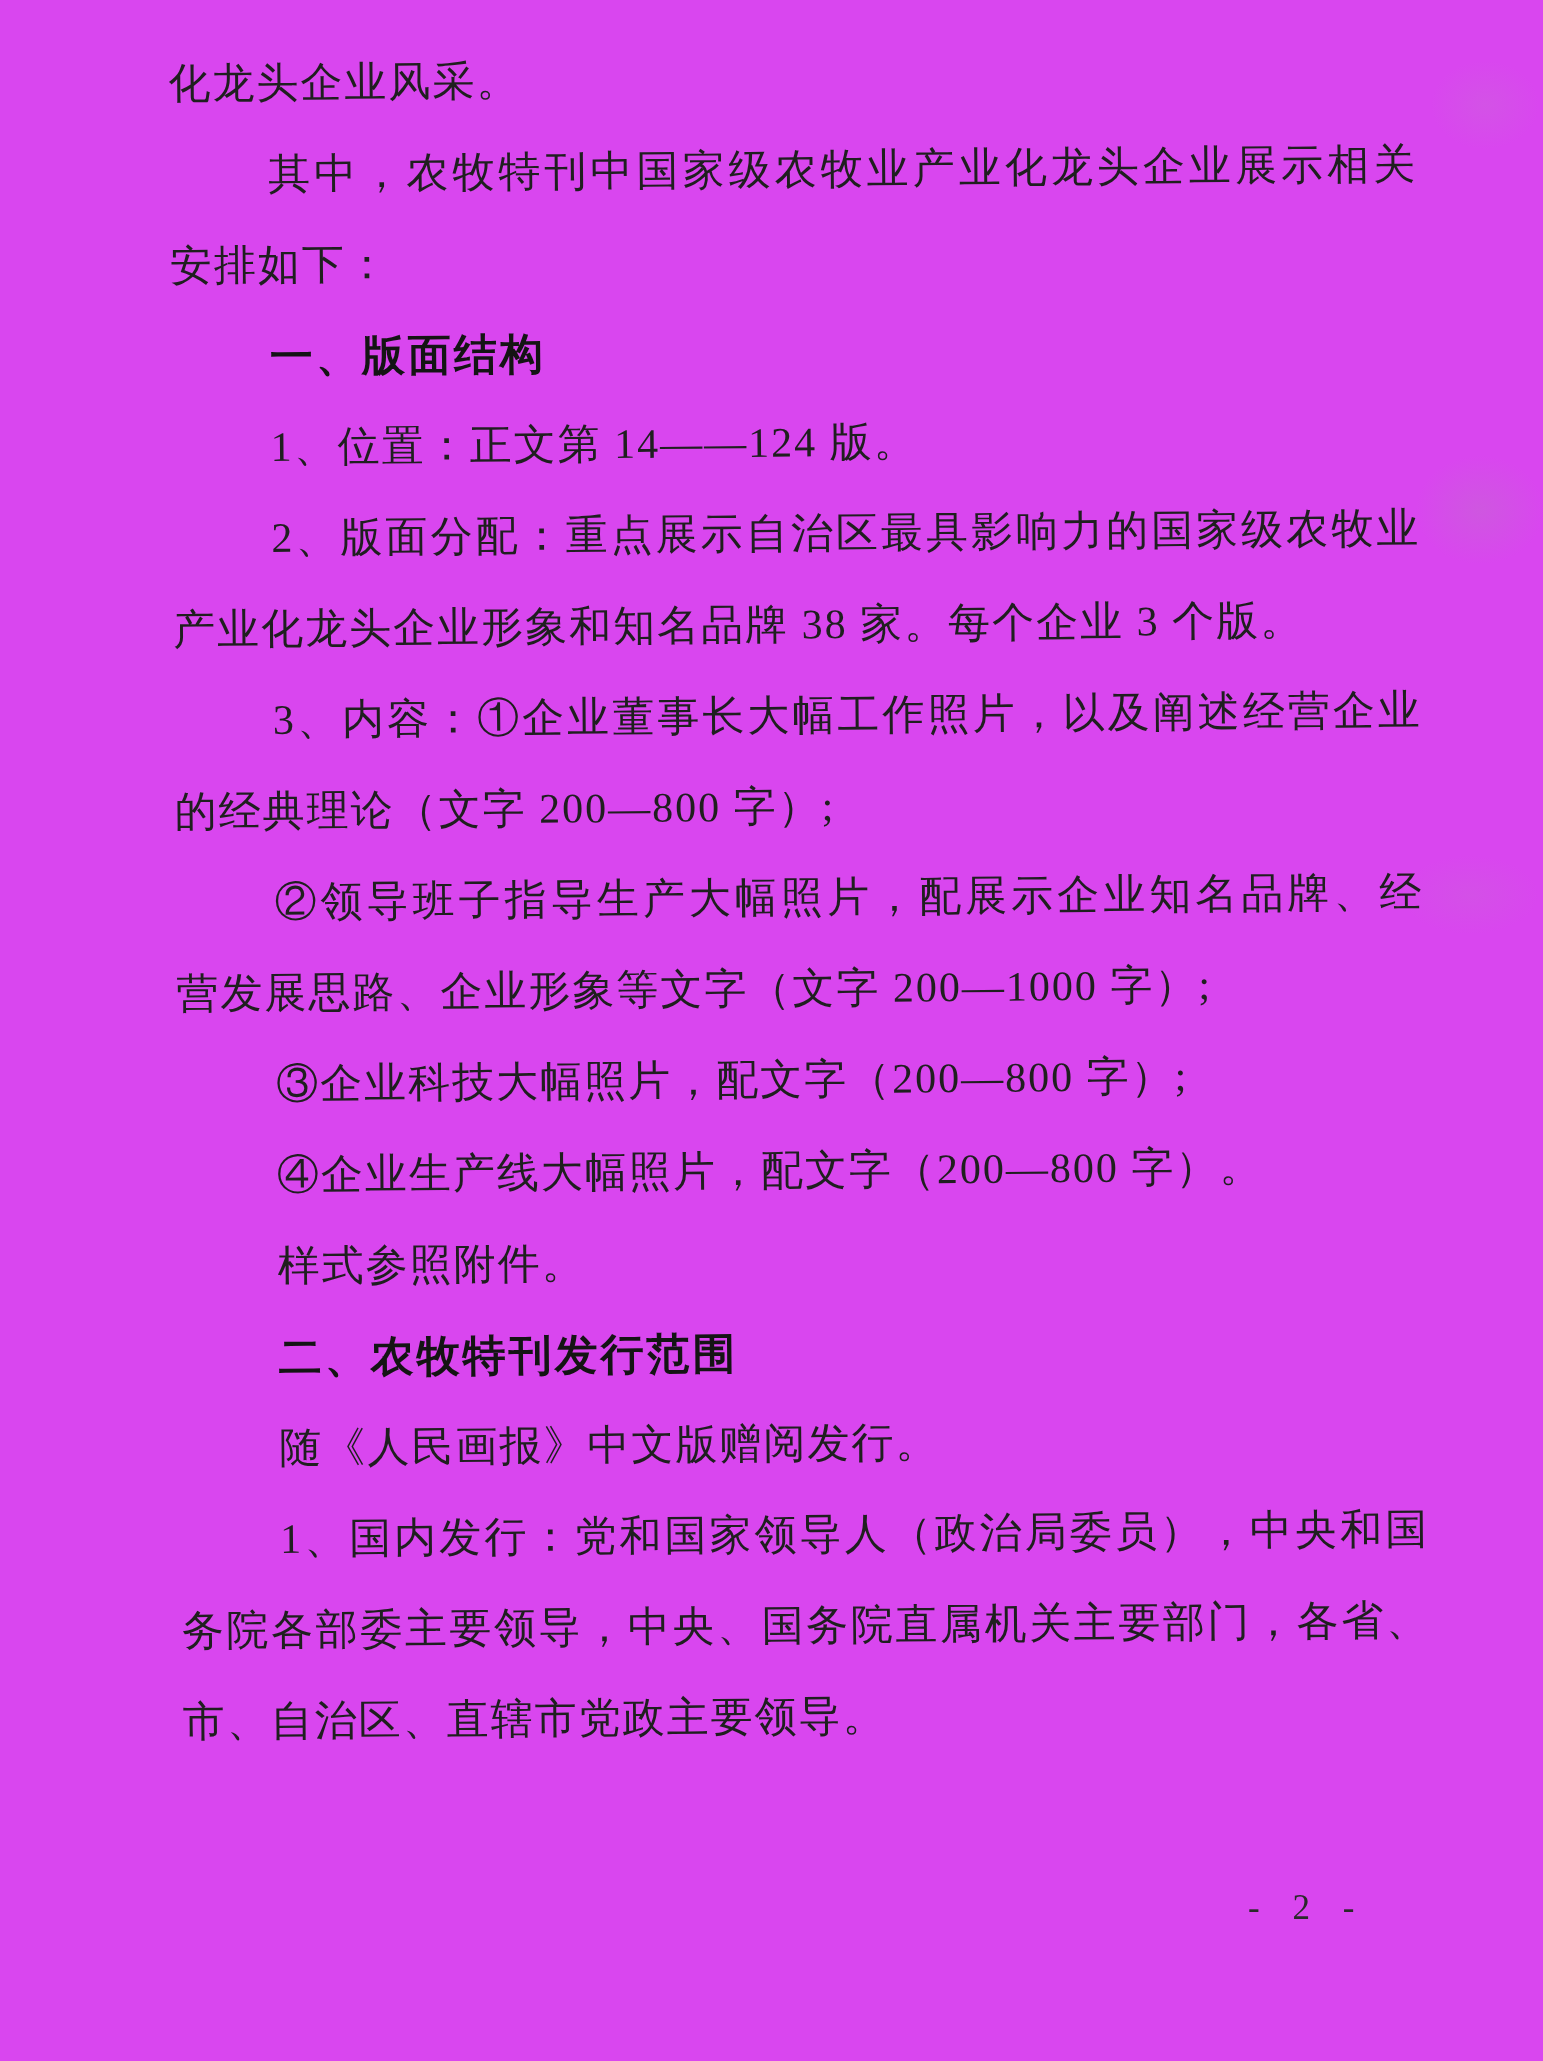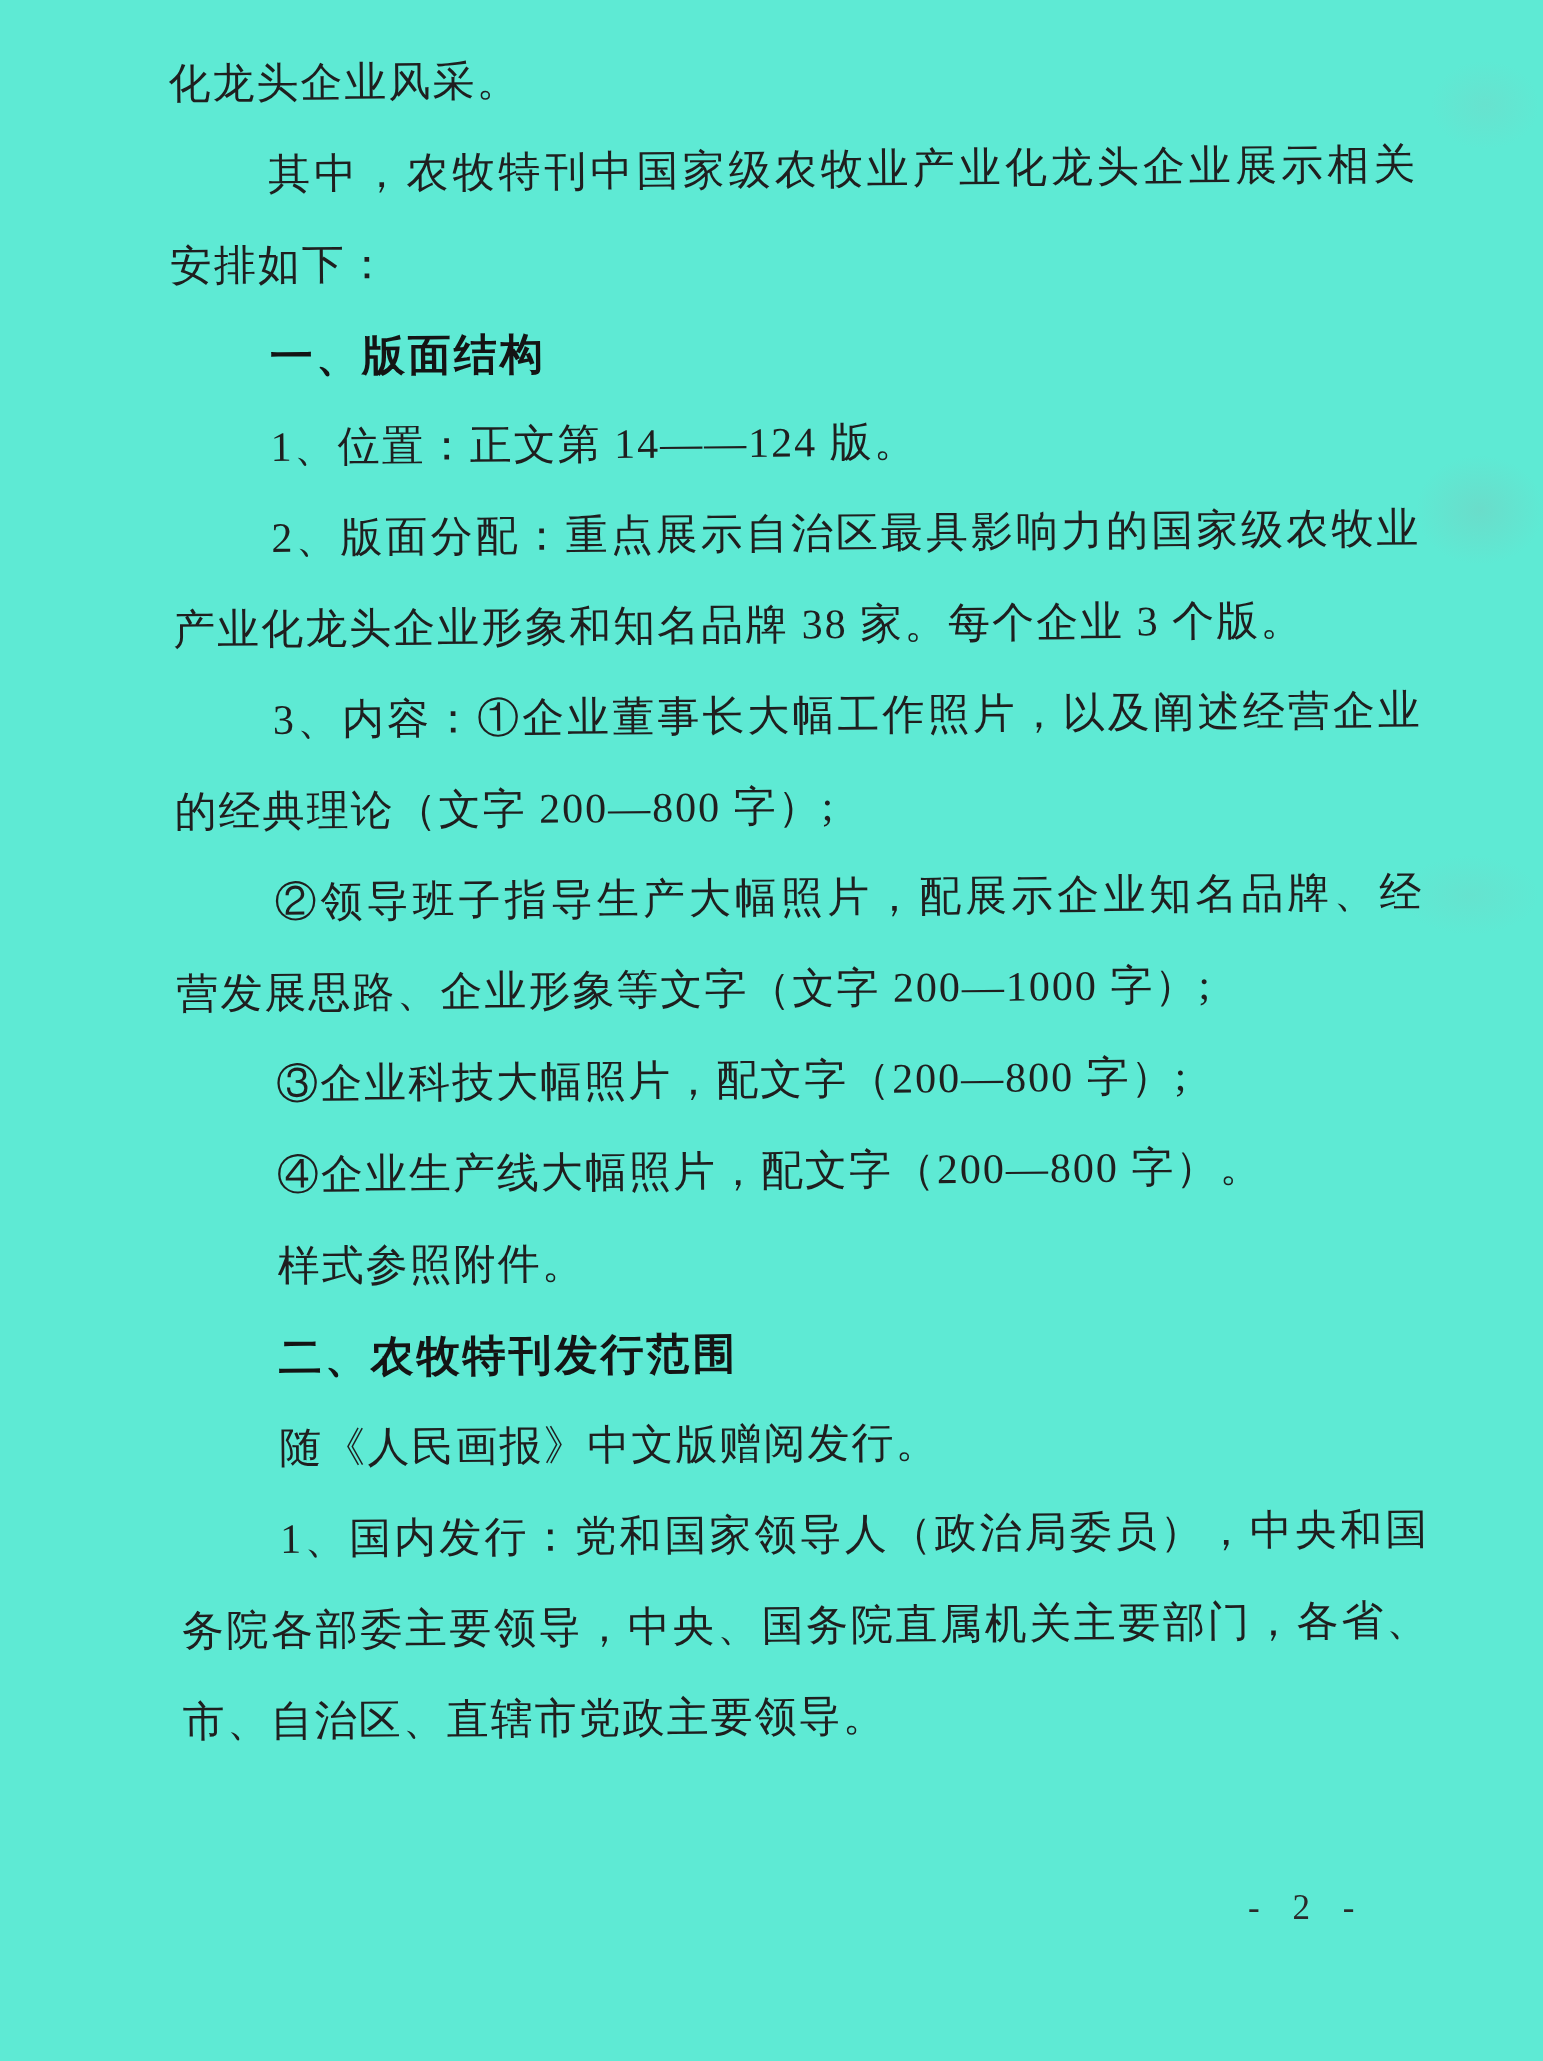--- a/index.html
+++ b/index.html
@@ -9,21 +9,21 @@
   body {
     width: 1543px;
     height: 2061px;
     background: #f4f4f2;
     overflow: hidden;
   }
   .page {
     position: relative;
     width: 1543px;
     height: 2061px;
-    background: #5eead4;
+    background: #d946ef;
     overflow: hidden;
     font-family: "Liberation Serif", serif;
   }
   .content {
     position: absolute;
     left: 168px;
     top: 39px;
     width: 1248px;
     transform: rotate(-0.5deg);
     transform-origin: 0 0;

